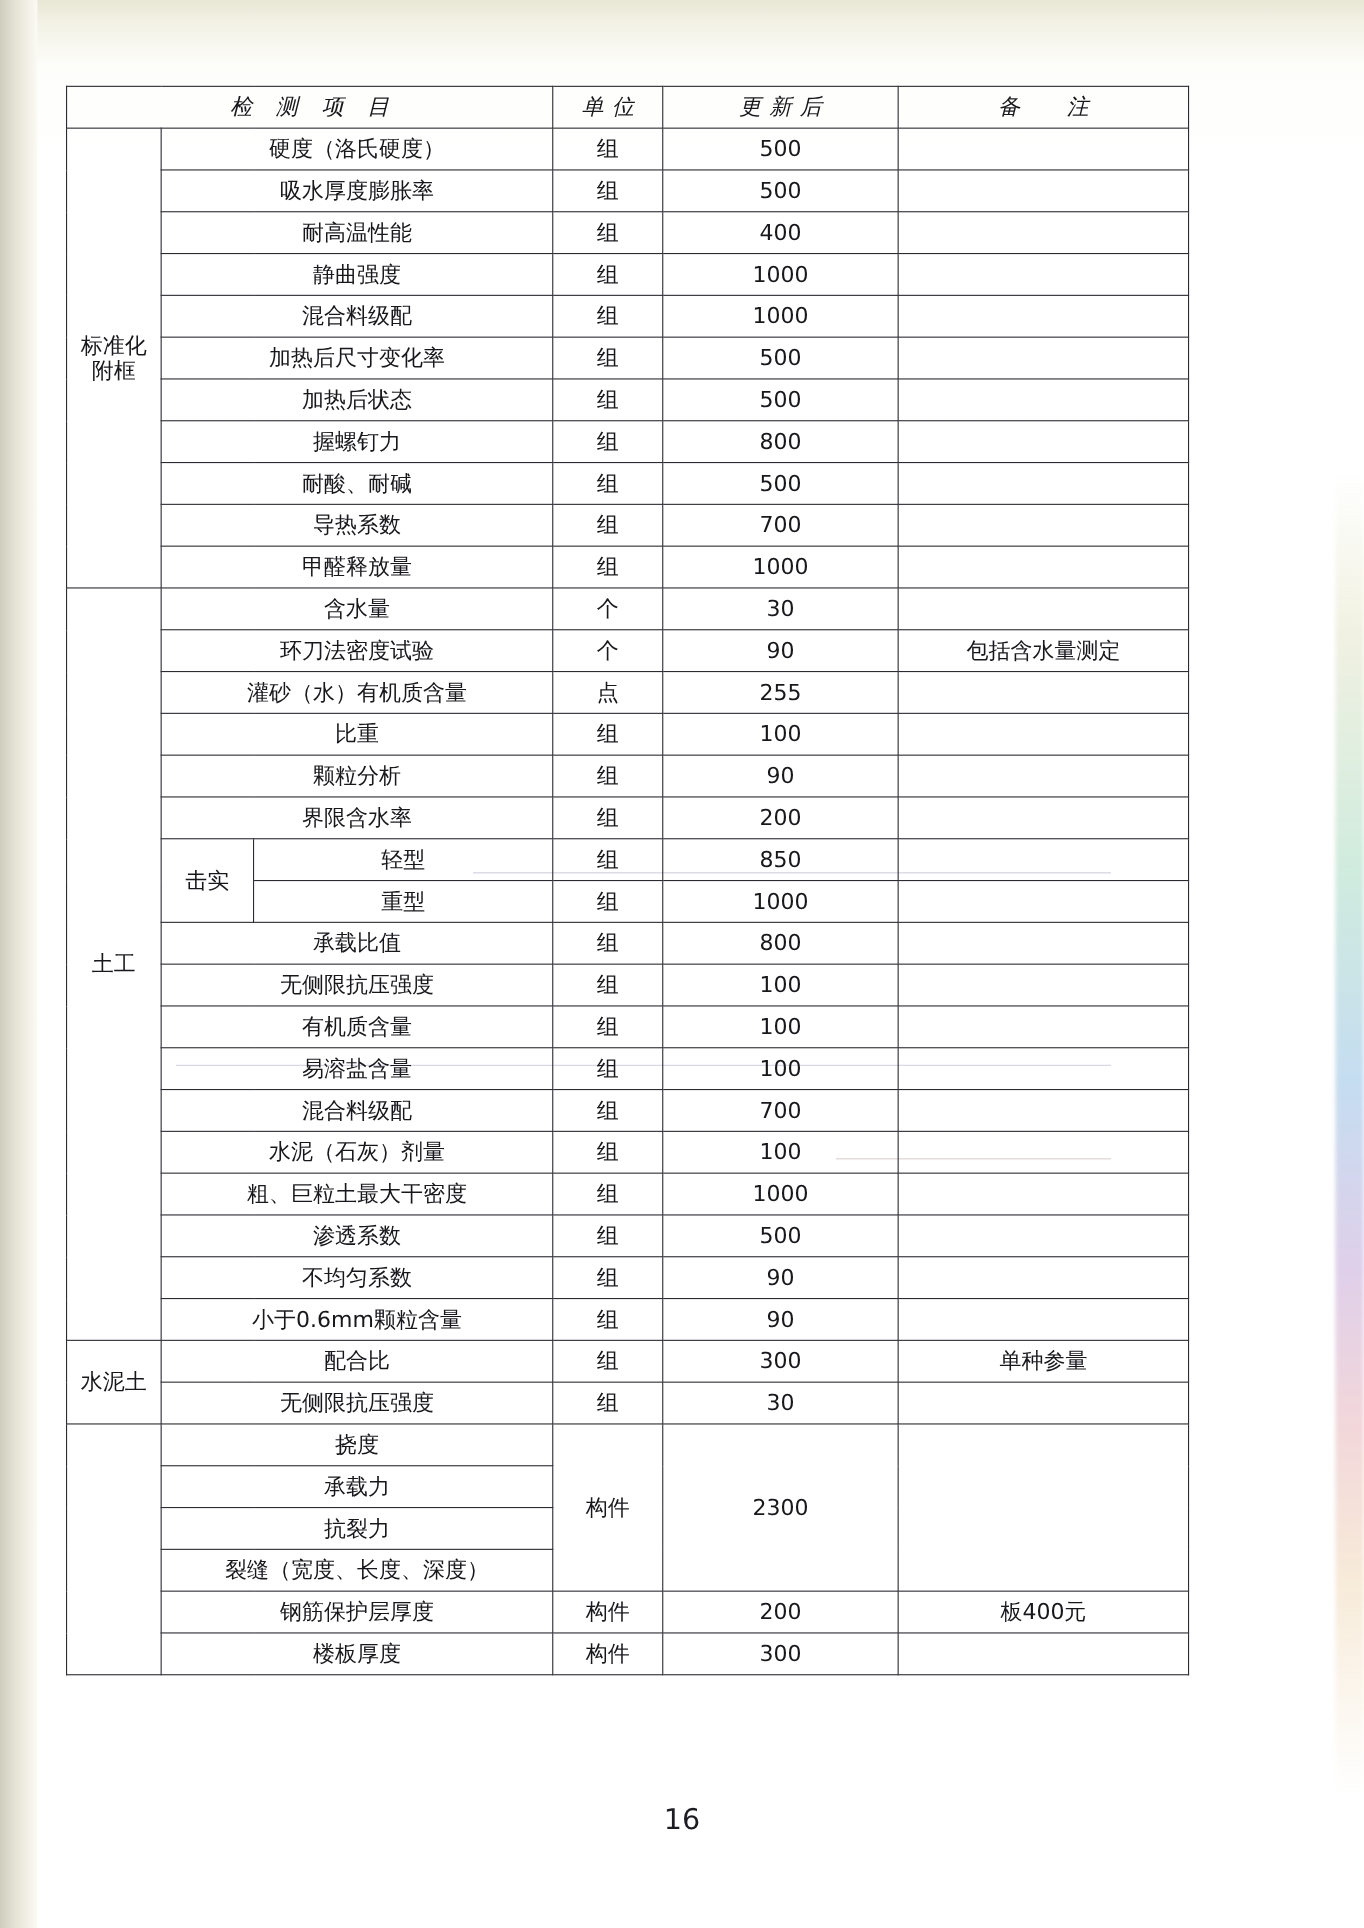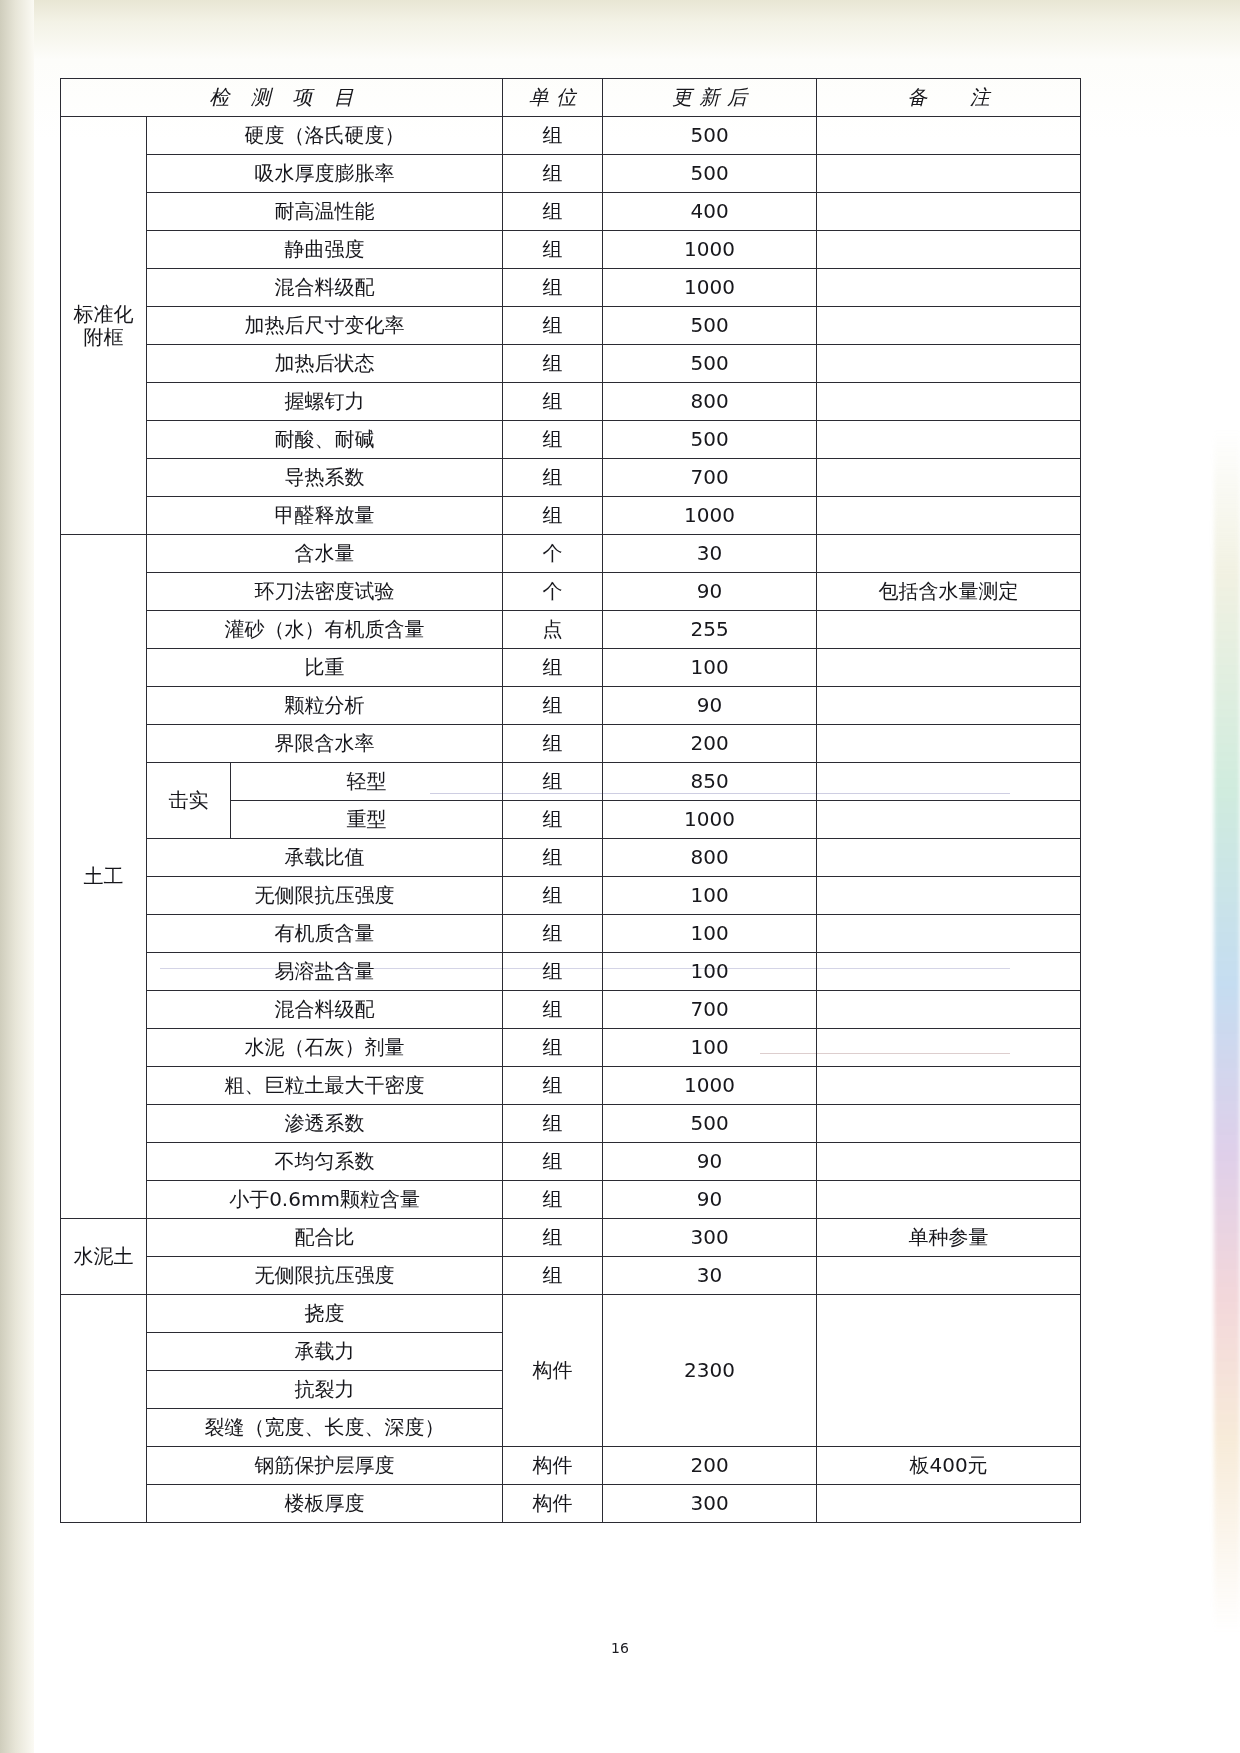--- a/index.html
+++ b/index.html
@@ -106,21 +106,21 @@
     text-align: left;
     padding-left: 12px;
   }
   td.item { text-align: center; }
   .page-num {
     position: absolute;
     left: 0;
     right: 0;
     top: 1640px;
     text-align: center;
-    font-size: 14px;
+    font-size: 26px;
     color: #1c1c22;
     font-family: "DejaVu Sans", "Liberation Sans", sans-serif;
   }
   
   .streak {
     position: absolute;
     height: 1px;
     background: rgba(120,60,60,0.25);
   }
 </style>

